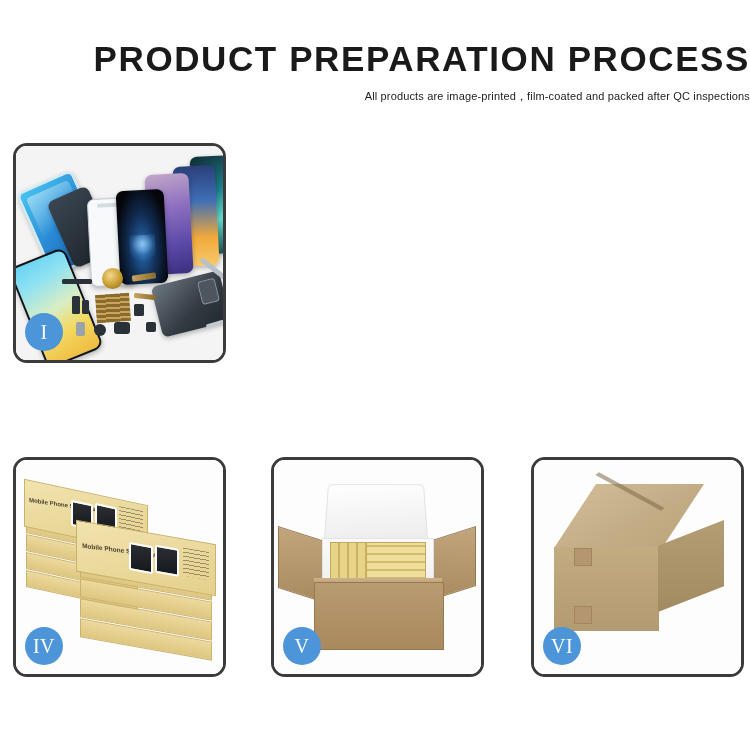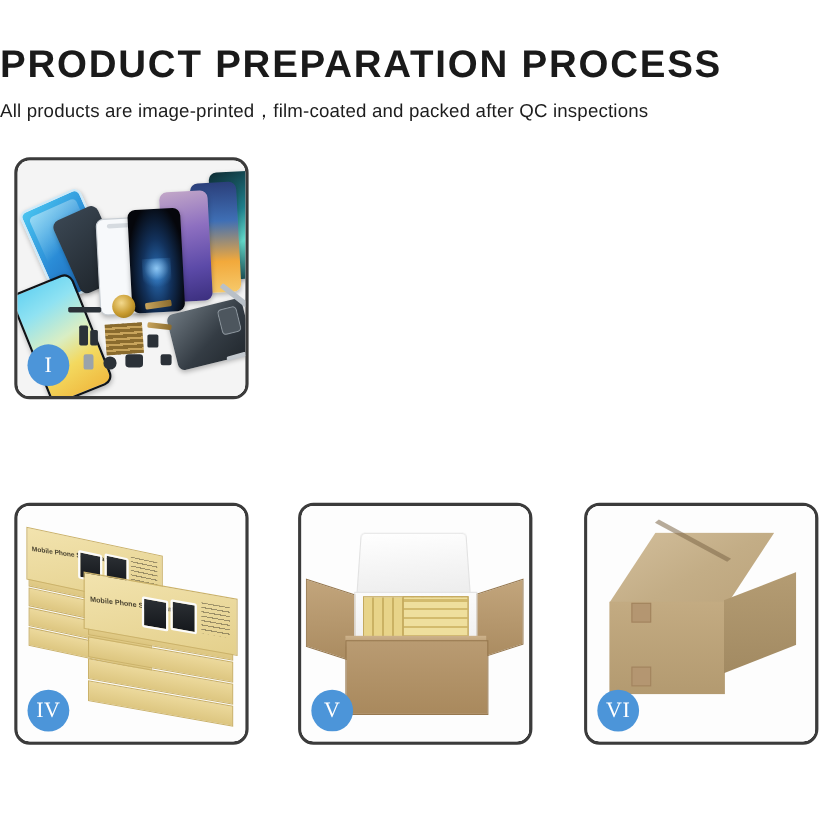--- a/index.html
+++ b/index.html
@@ -21,35 +21,35 @@
     inset: 0;
     background: #ffffff;
   }
 
   
   .header {
     position: absolute;
     top: 38px;
     left: 0;
     width: 750px;
-    text-align: left;
+    text-align: right;
   }
   .title {
     font-family: "Liberation Sans", sans-serif;
     font-size: 35px;
     font-weight: 700;
     letter-spacing: 1.6px;
     color: #1a1a1a;
     line-height: 42px;
     white-space: nowrap;
   }
   .subtitle {
     margin-top: 9px;
     font-family: "Liberation Sans", sans-serif;
-    font-size: 17px;
+    font-size: 11px;
     font-weight: 400;
     color: #1d1d1d;
     letter-spacing: 0.15px;
     white-space: nowrap;
   }
 
   
   .grid {
     position: absolute;
     top: 143px;

